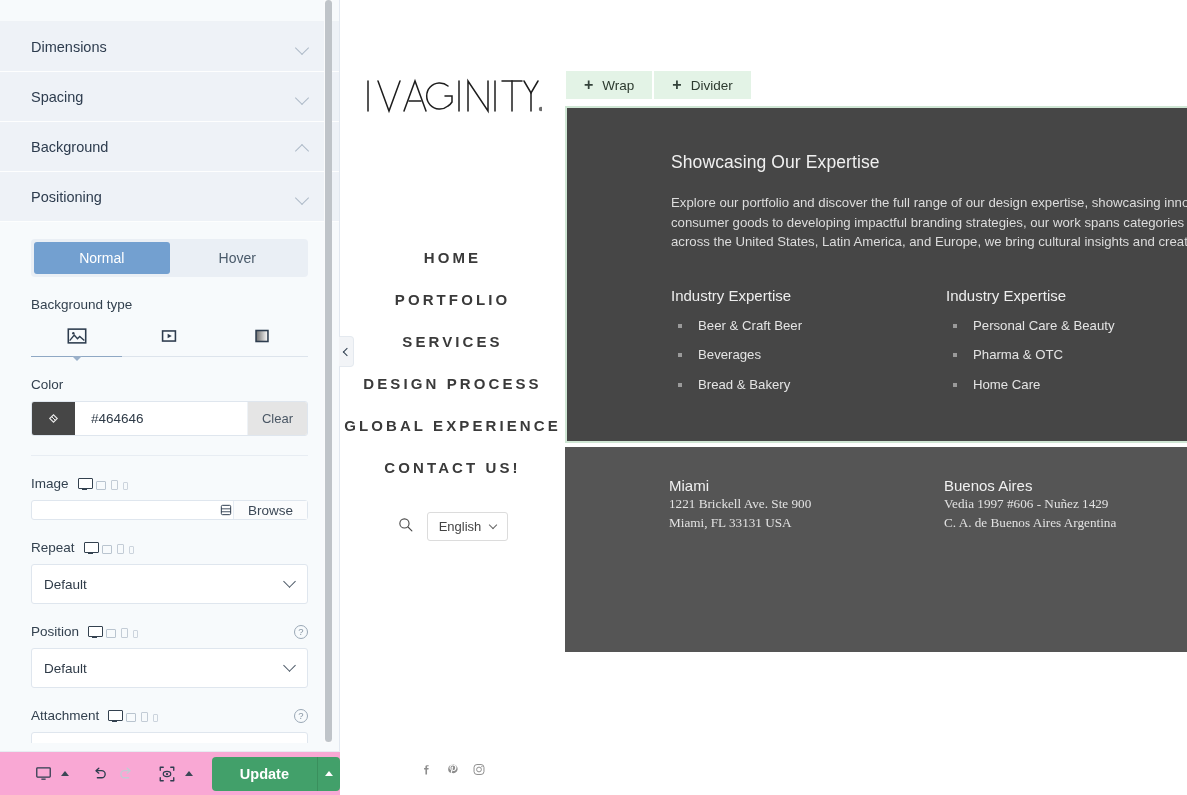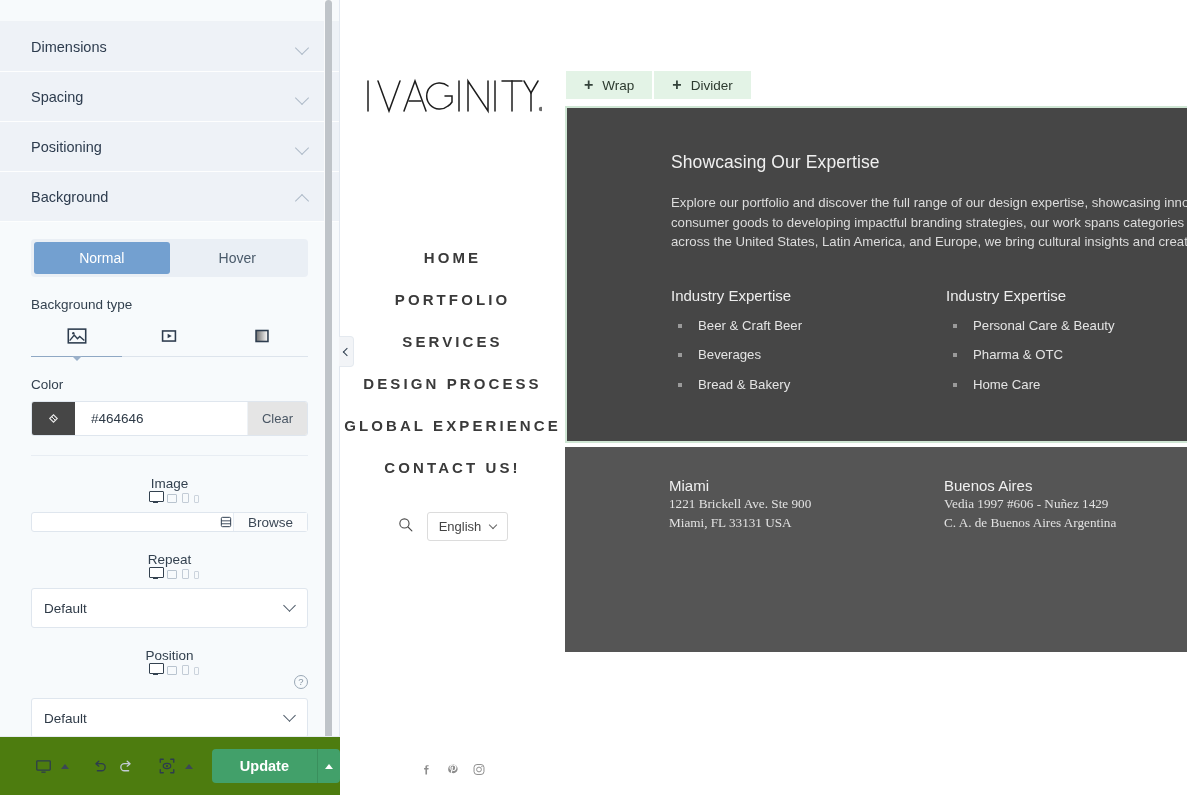--- a/index.html
+++ b/index.html
@@ -60,21 +60,21 @@
   }
   .seg-btn {
     flex:1; display:flex; align-items:center; justify-content:center;
     font-size:14px; color:#4a5a6a; border-radius:3px; cursor:pointer;
   }
   .seg-btn.active { background:#73a0d0; color:#fff; }
 
   .field-label {
     font-size:13.5px; color:#33414f; margin-top:20px; display:block;
   }
-  .label-row { display:flex; align-items:center; margin-top:20px;flex-direction:column; }
+  .label-row { display:flex; align-items:center; margin-top:20px; }
   .label-row .field-label { margin-top:0; }
   .label-row .help {
     margin-left:auto; width:14px; height:14px; border-radius:50%;
     border:1.3px solid #9aa8b6; color:#8795a3;
     font-size:9.5px; line-height:12px; text-align:center; cursor:pointer;
   }
 
   
   .devs { display:flex; align-items:flex-end; gap:5px; margin-left:9px; }
   .dev { cursor:pointer; }
@@ -168,22 +168,22 @@
     position:absolute; top:0; right:7px; width:8px; bottom:52px;
     background:#fafbfc;
   }
   .sb-thumb {
     position:absolute; top:0; right:7px; width:7px; height:742px;
     background:#bfc4c9; border-radius:4px;
   }
 
   
   .toolbar {
-    position:absolute; left:0; bottom:0; width:340px; height:59px;
-    background:#4d7c0f; border-top:1px solid #e7ecf2;
+    position:absolute; left:0; bottom:0; width:340px; height:44px;
+    background:#f9a8d4; border-top:1px solid #e7ecf2;
     display:flex; align-items:center; padding-left:34px; gap:8px;
   }
   .tb-ico { cursor:pointer; display:flex; align-items:center; }
   .caret-up {
     width:0; height:0; border-left:4.5px solid transparent;
     border-right:4.5px solid transparent; border-bottom:5px solid #3c4856;
     cursor:pointer;
   }
   .tb-gap { width:10px; }
   .update-btn {
@@ -314,28 +314,28 @@
       <div class="panel-head">
         <span>Dimensions</span>
         <span class="chev"></span>
       </div>
 
       <div class="panel-head">
         <span>Spacing</span>
         <span class="chev"></span>
       </div>
 
+      <div class="panel-head is-open">
+        <span>Background</span>
+        <span class="chev up"></span>
+      </div>
+
       <div class="panel-head">
         <span>Positioning</span>
         <span class="chev"></span>
-      </div>
-
-      <div class="panel-head is-open">
-        <span>Background</span>
-        <span class="chev up"></span>
       </div>
 
       <div class="panel-body">
 
         <div class="seg">
           <div class="seg-btn active">Normal</div>
           <div class="seg-btn">Hover</div>
         </div>
 
         <span class="field-label">Background type</span>

